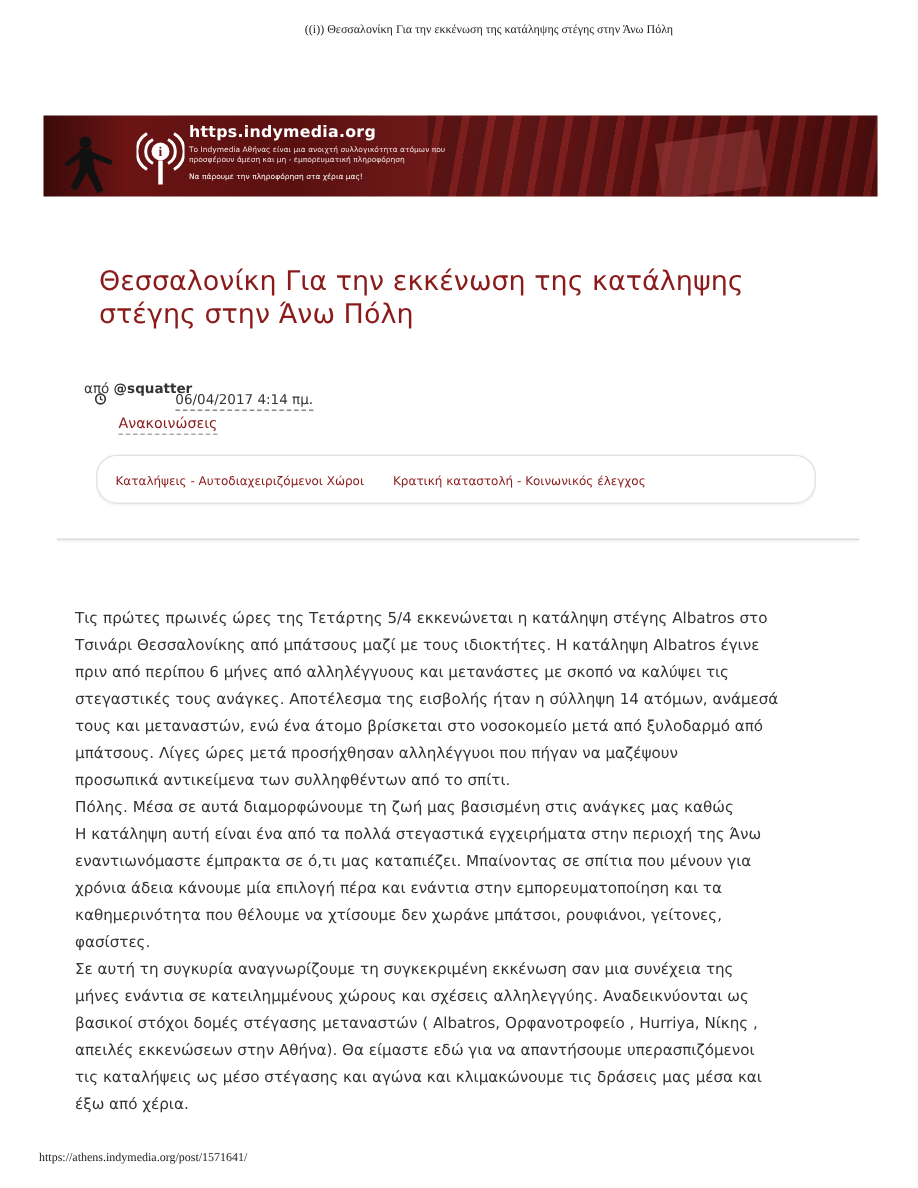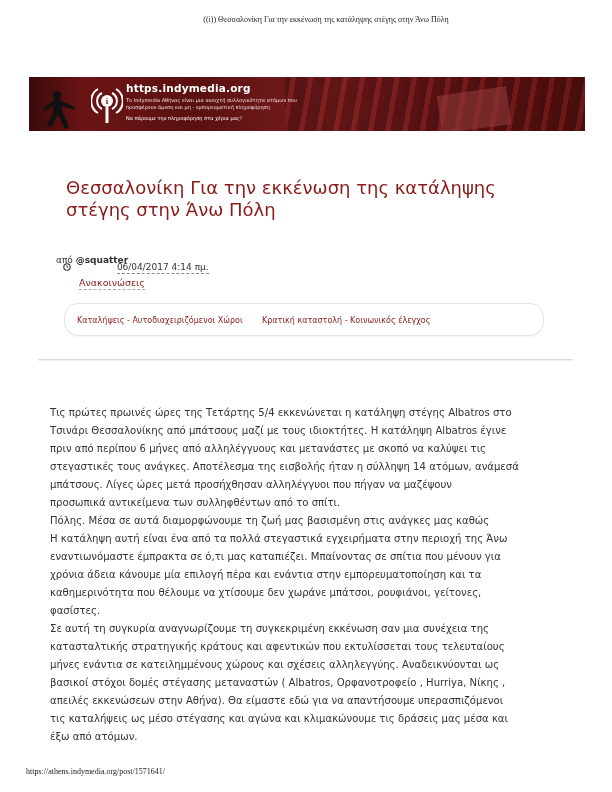--- a/index.html
+++ b/index.html
@@ -79,30 +79,30 @@
   <span class="tag" style="left:197px;">Κρατική καταστολή - Κοινωνικός έλεγχος</span>
 </div>
 
 <div class="divider"></div>
 
 <div class="content">
   <p>Τις πρώτες πρωινές ώρες της Τετάρτης 5/4 εκκενώνεται η κατάληψη στέγης Albatros στο</p>
   <p>Τσινάρι Θεσσαλονίκης από μπάτσους μαζί με τους ιδιοκτήτες. Η κατάληψη Albatros έγινε</p>
   <p>πριν από περίπου 6 μήνες από αλληλέγγυους και μετανάστες με σκοπό να καλύψει τις</p>
   <p>στεγαστικές τους ανάγκες. Αποτέλεσμα της εισβολής ήταν η σύλληψη 14 ατόμων, ανάμεσά</p>
+  <p>τους και μεταναστών, ενώ ένα άτομο βρίσκεται στο νοσοκομείο μετά από ξυλοδαρμό από</p>
   <p>μπάτσους. Λίγες ώρες μετά προσήχθησαν αλληλέγγυοι που πήγαν να μαζέψουν</p>
   <p>προσωπικά αντικείμενα των συλληφθέντων από το σπίτι.</p>
   <p>Πόλης. Μέσα σε αυτά διαμορφώνουμε τη ζωή μας βασισμένη στις ανάγκες μας καθώς</p>
   <p>Η κατάληψη αυτή είναι ένα από τα πολλά στεγαστικά εγχειρήματα στην περιοχή της Άνω</p>
   <p>εναντιωνόμαστε έμπρακτα σε ό,τι μας καταπιέζει.  Μπαίνοντας σε σπίτια που μένουν για</p>
   <p>χρόνια άδεια κάνουμε μία επιλογή πέρα και ενάντια στην εμπορευματοποίηση και τα</p>
   <p>καθημερινότητα που θέλουμε να χτίσουμε δεν χωράνε μπάτσοι, ρουφιάνοι, γείτονες,</p>
   <p>φασίστες.</p>
   <p>Σε αυτή τη συγκυρία αναγνωρίζουμε τη συγκεκριμένη εκκένωση σαν μια συνέχεια της</p>
-  <p>κατασταλτικής στρατηγικής κράτους και αφεντικών που εκτυλίσσεται τους τελευταίους</p>
   <p>μήνες ενάντια σε κατειλημμένους χώρους και σχέσεις αλληλεγγύης. Αναδεικνύονται ως</p>
   <p>βασικοί στόχοι δομές στέγασης μεταναστών ( Albatros, Ορφανοτροφείο , Hurriya, Νίκης ,</p>
   <p>απειλές εκκενώσεων στην Αθήνα). Θα είμαστε εδώ για να απαντήσουμε υπερασπιζόμενοι</p>
   <p>τις καταλήψεις ως μέσο στέγασης και αγώνα και κλιμακώνουμε τις δράσεις μας μέσα και</p>
-  <p>έξω από ατόμων.</p>
+  <p>έξω από χέρια.</p>
 </div>
 
 <div class="print-footer">https://athens.indymedia.org/post/1571641/</div>
 
 </body></html>

